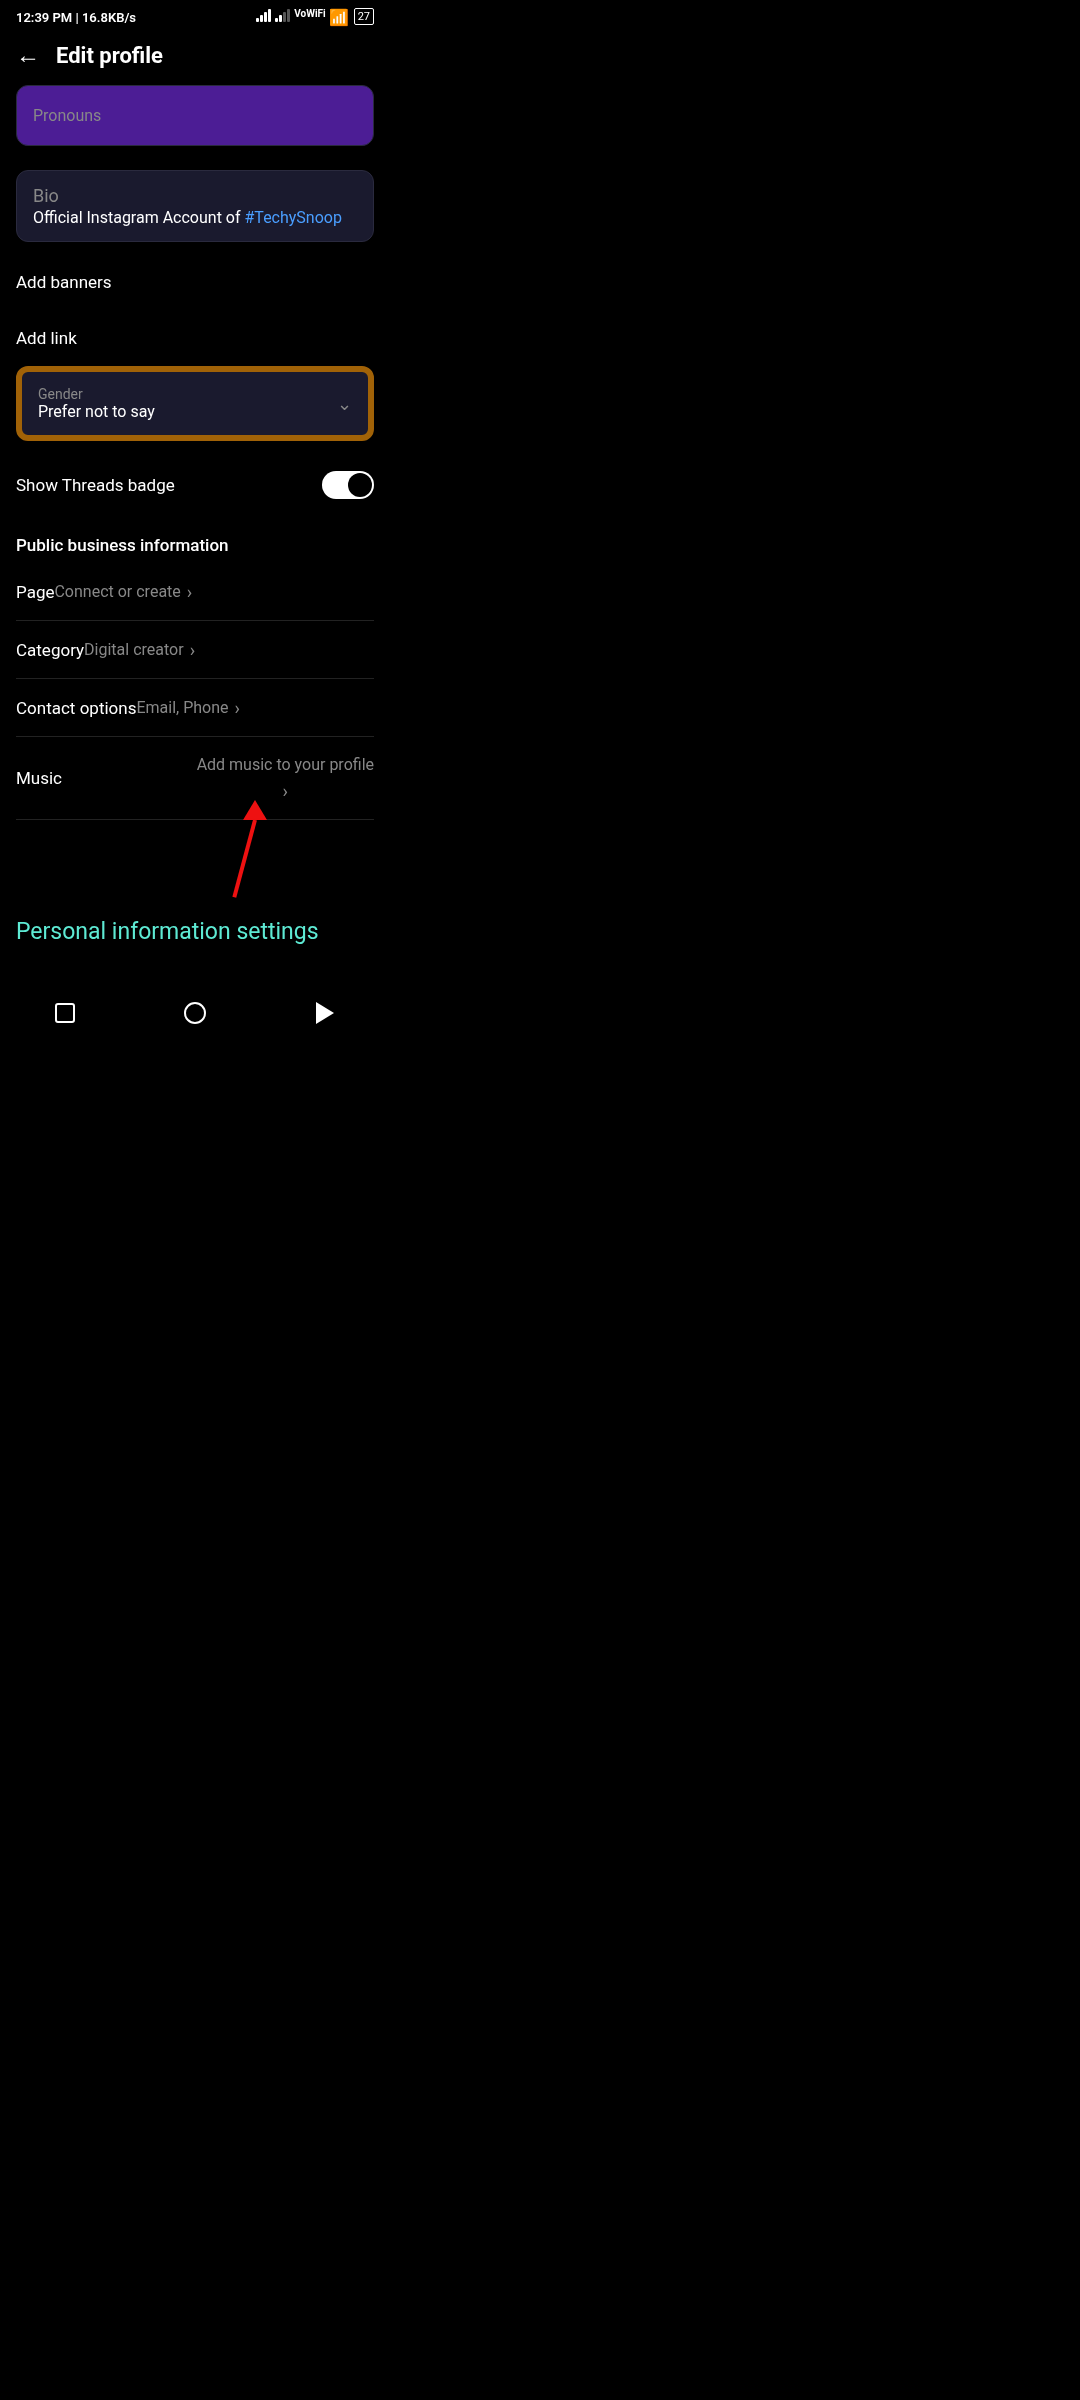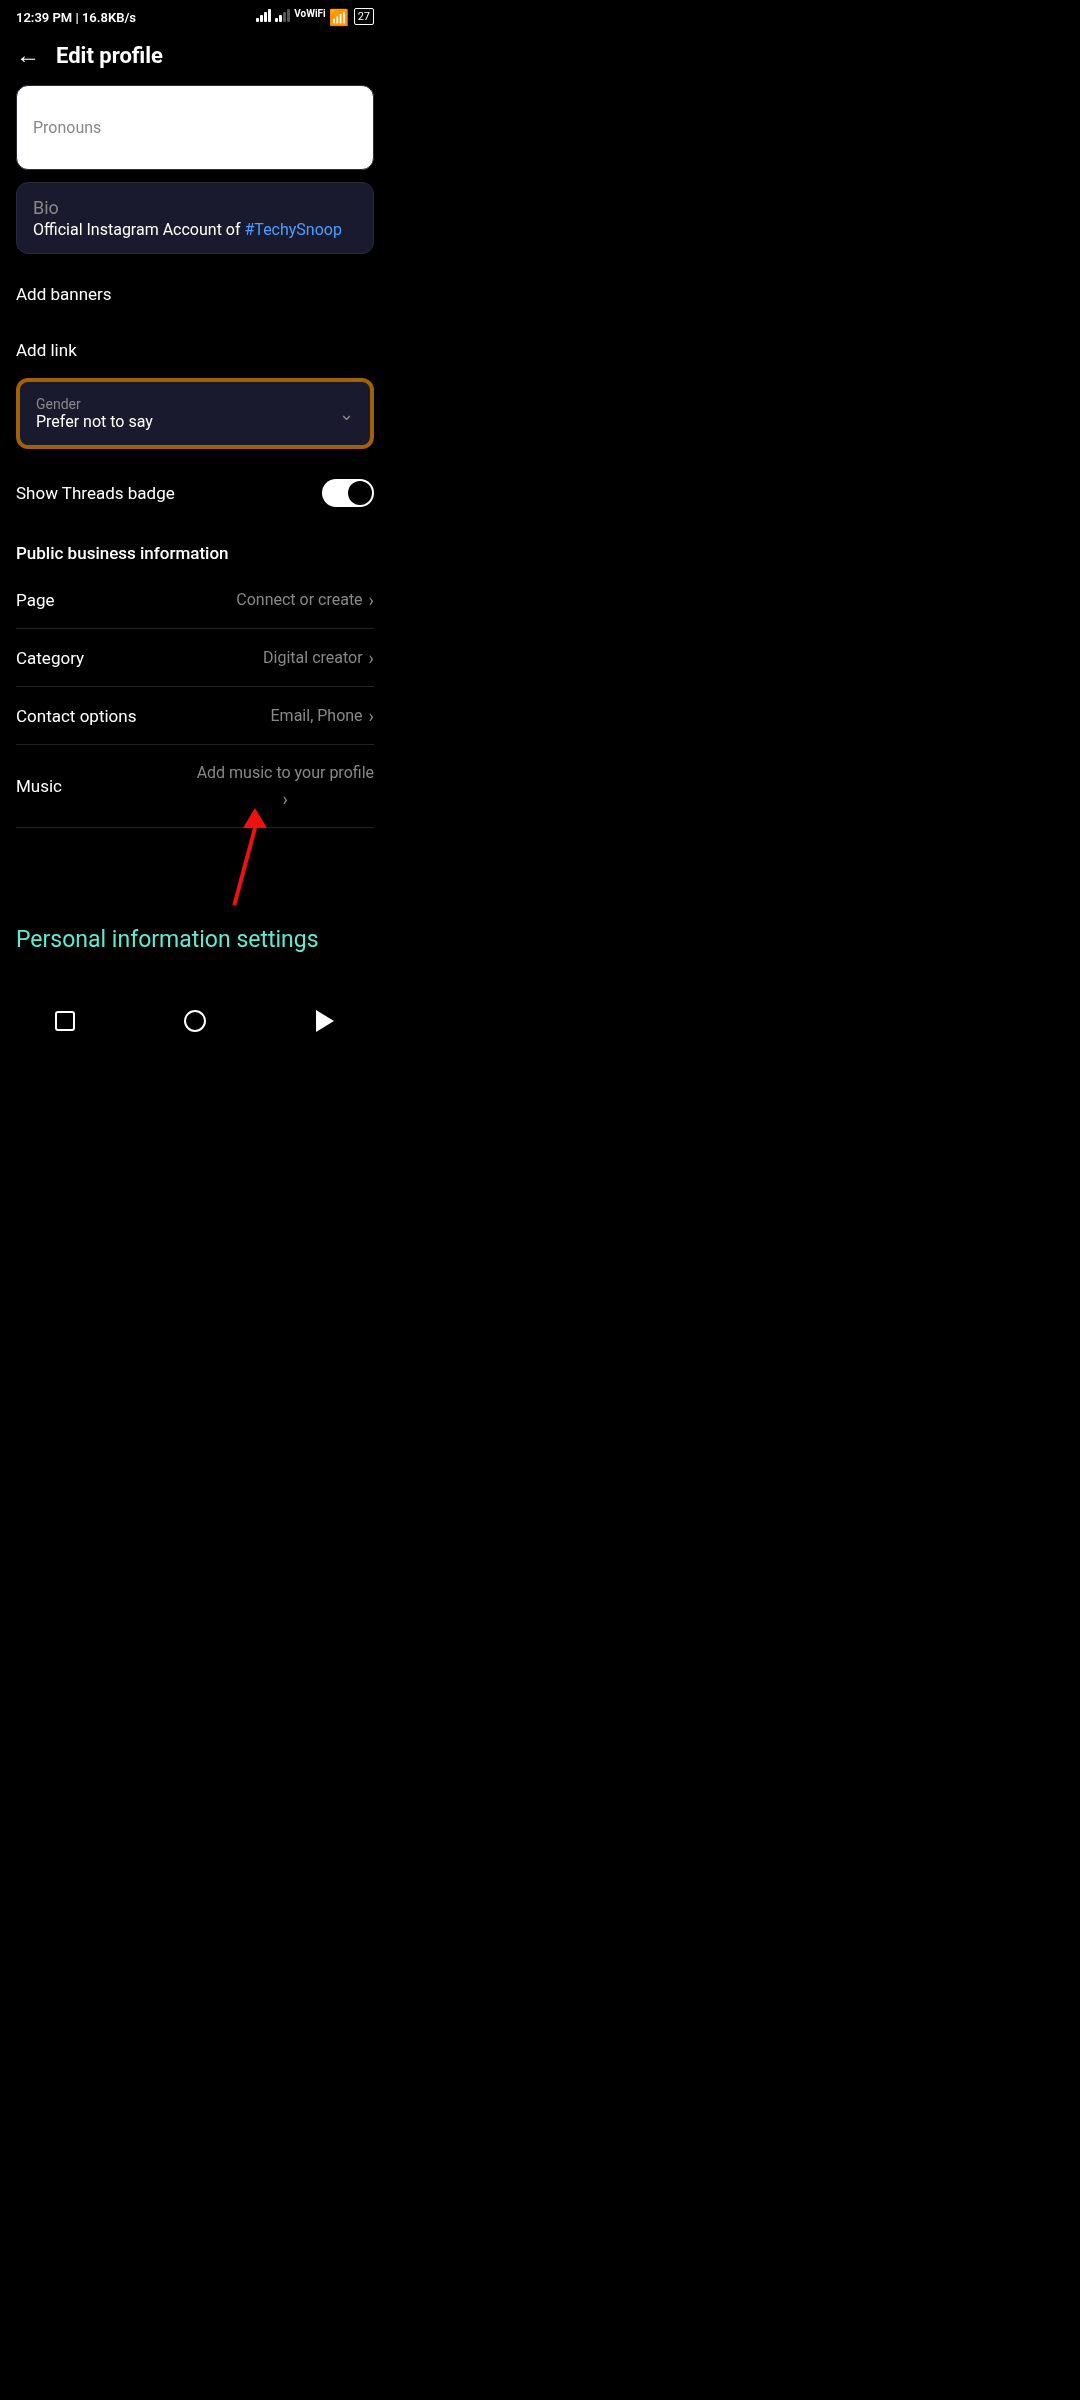--- a/index.html
+++ b/index.html
@@ -91,44 +91,44 @@
       color: #888888;
       margin-bottom: 2px;
     }
 
     .input-field .field-value {
       font-size: 16px;
       color: #ffffff;
     }
 
     .input-placeholder {
-      background-color: #ffffff;
+      background-color: #4c1d95;
       border: 1px solid #2a2a3e;
       border-radius: 12px;
-      padding: 32px 16px;
-      margin-bottom: 12px;
+      padding: 20px 16px;
+      margin-bottom: 24px;
       cursor: pointer;
     }
 
     .input-placeholder .placeholder-text {
       font-size: 16px;
       color: #888888;
     }
 
     .link-item {
       padding: 18px 0;
       font-size: 17px;
       color: #ffffff;
       cursor: pointer;
       border-bottom: none;
     }
 
     .dropdown-field {
       background-color: #1a1a2e;
-      border: 4px solid #a16207;
+      border: 6px solid #a16207;
       border-radius: 12px;
       padding: 14px 16px;
       margin-bottom: 12px;
       display: flex;
       justify-content: space-between;
       align-items: center;
       cursor: pointer;
     }
 
     .dropdown-field .field-content .field-label {
@@ -181,21 +181,20 @@
 
     .section-title {
       font-size: 17px;
       color: #ffffff;
       padding: 18px 0 8px 0;
       font-weight: 500;
     }
 
     .nav-row {
       display: flex;
-      justify-content: space-between;
       align-items: center;
       padding: 18px 0;
       border-bottom: 1px solid #222222;
       cursor: pointer;
     }
 
     .nav-row:last-of-type {
       border-bottom: none;
     }
 

